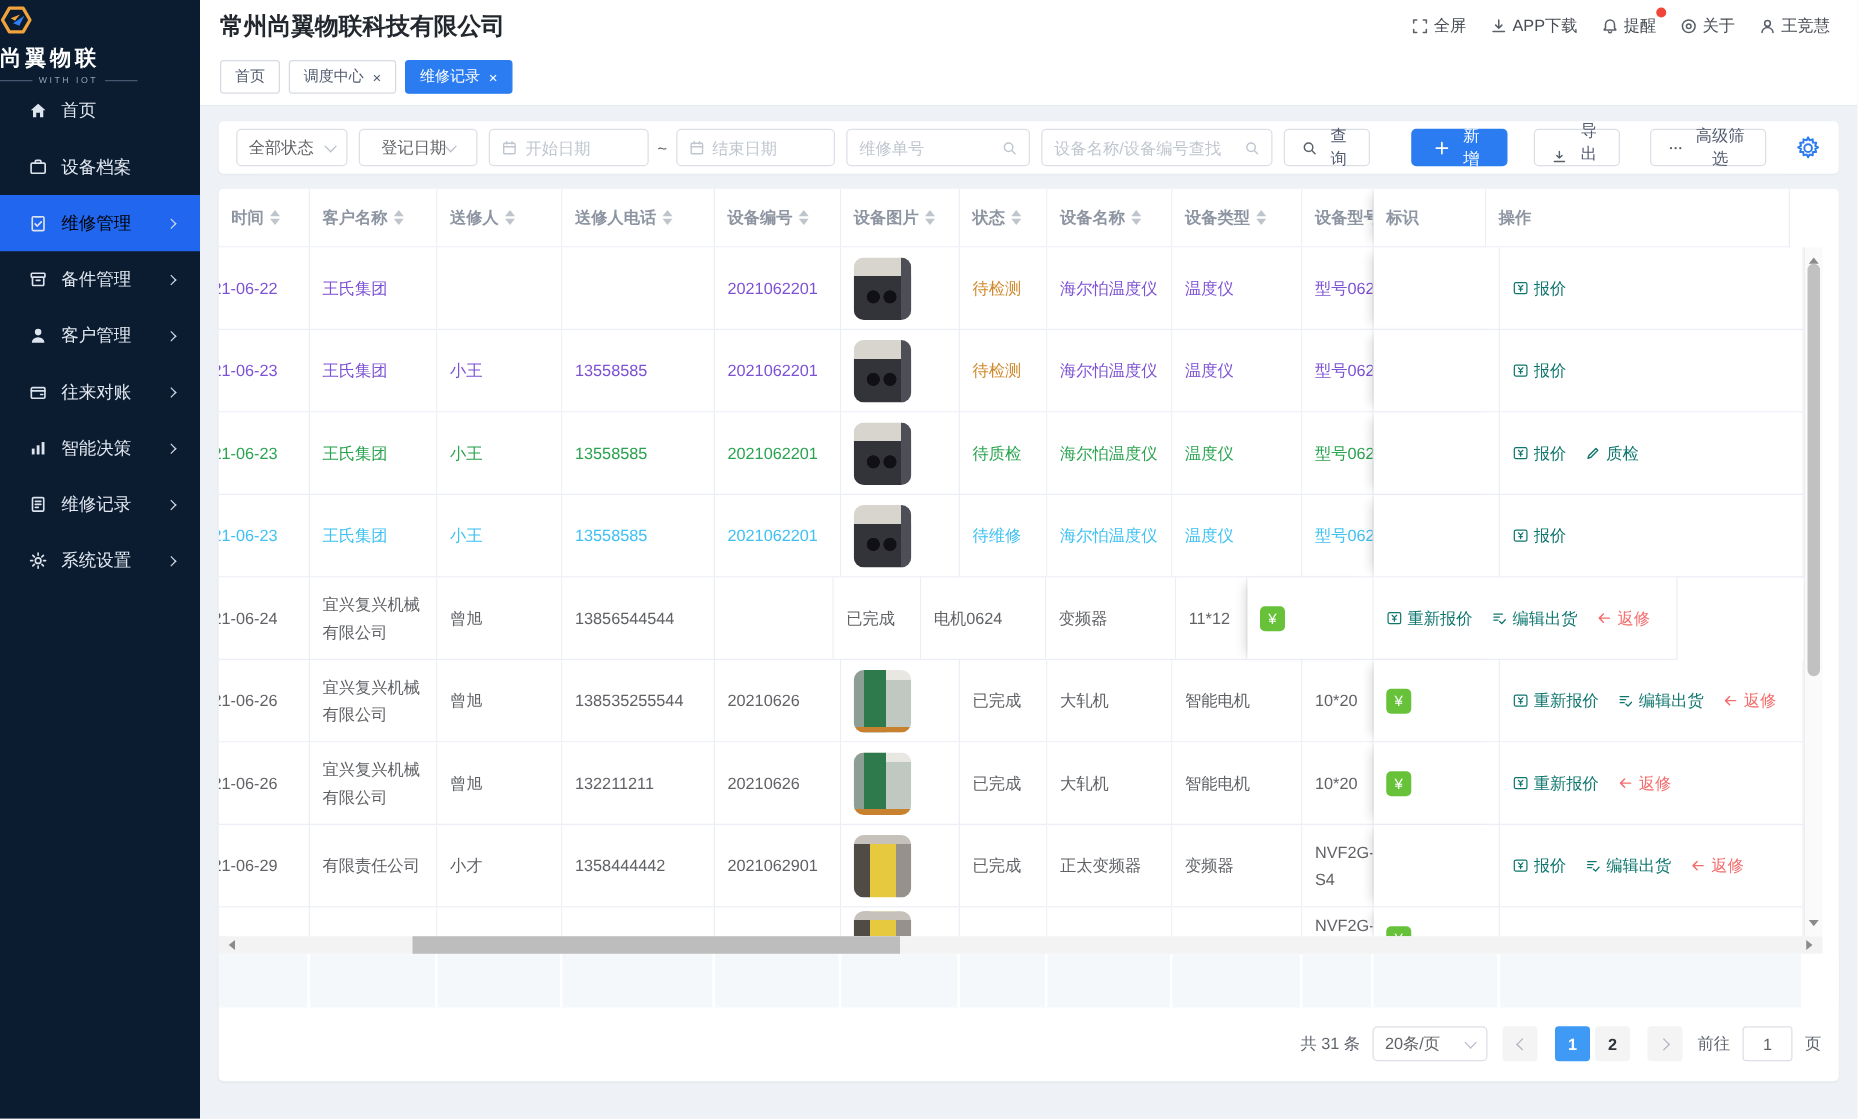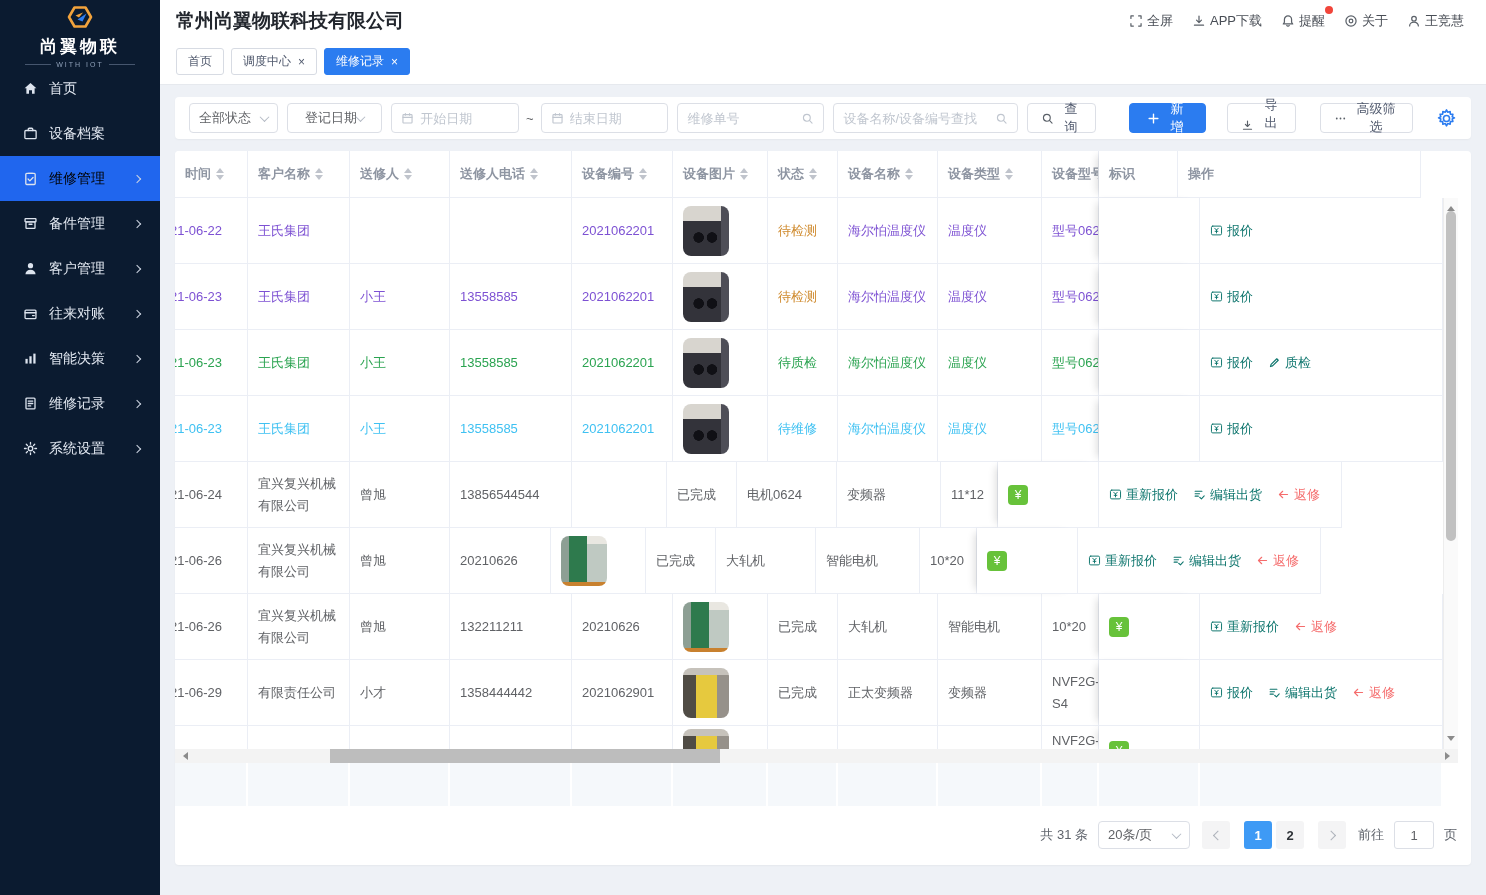--- a/index.html
+++ b/index.html
@@ -4,21 +4,21 @@
 <style>
   * { box-sizing: border-box; }
   html,body { margin:0; padding:0; overflow:hidden; }
   body {
     width:1486px; height:895px; position:relative;
     font-family:"Liberation Sans","DejaVu Sans",sans-serif;
     background:#eef1f6; color:#606266;
   }
   
   .sidebar { position:absolute; left:0; top:0; bottom:0; width:160px; background:#0b1b30; z-index:10; }
-  .logo { height:66px; display:flex; flex-direction:column; align-items:center; justify-content:center; padding-top:6px; }
+  .logo { height:66px; display:flex; flex-direction:column; align-items:flex-start; justify-content:center; padding-top:6px; }
   .logo-title { color:#fff; font-size:17px; font-weight:bold; letter-spacing:3px; margin-top:2px; }
   .logo-sub { color:#8fa0b8; font-size:7px; letter-spacing:2px; display:flex; align-items:center; gap:5px; margin-top:3px; }
   .logo-sub::before,.logo-sub::after { content:""; width:26px; height:1px; background:#46566e; }
   .menu-item { height:45px; display:flex; align-items:center; gap:11px; padding:0 16px 0 23px;
     color:#e2e8f1; font-size:14px; cursor:pointer; }
   .menu-item .ic { color:#dde4ee; display:flex; }
   .menu-item .ic svg { width:15px; height:15px; }
   .menu-item.active { background:#2066ee; color:#000000; }
   .chev { width:6px; height:6px; border-top:1.5px solid #cdd5e2; border-right:1.5px solid #cdd5e2;
     transform:rotate(45deg); margin-left:auto; margin-right:4px; flex:none; }
@@ -513,21 +513,21 @@
           <div class="th" style="width:104px">
             <span>设备类型</span>
             <span class="sorter">
               <i class="s-up"></i>
               <i class="s-down"></i>
             </span>
           </div>
           <div class="th" style="width:57px">
             <span>设备型号</span>
           </div>
-          <div class="th fcol fshadow" style="width:79px">
+          <div class="th fcol fshadow" style="width:90px">
             <span>标识</span>
           </div>
           <div class="th fcol" style="width:243px">
             <span>操作</span>
           </div>
         </div>
       <div id="tbody">
           <div class="tr rc-purple">
             <div class="td c0" style="width:73px">21-06-22</div>
             <div class="td wrap" style="width:102px">王氏集团</div>
@@ -714,20 +714,21 @@
                   </svg>
                 </span>
                 <span>返修</span>
               </span>
             </div>
           </div>
           <div class="tr ">
             <div class="td c0" style="width:73px">21-06-26</div>
             <div class="td wrap" style="width:102px">宜兴复兴机械有限公司</div>
             <div class="td" style="width:100px">曾旭</div>
+            <div class="td" style="width:122px">138535255544</div>
             <div class="td" style="width:101px">20210626</div>
             <div class="td" style="width:95px">
               <span class="img img-machine"></span>
             </div>
             <div class="td" style="width:70px">
               <span class="">已完成</span>
             </div>
             <div class="td" style="width:100px">大轧机</div>
             <div class="td" style="width:104px">智能电机</div>
             <div class="td wrap" style="width:57px">

